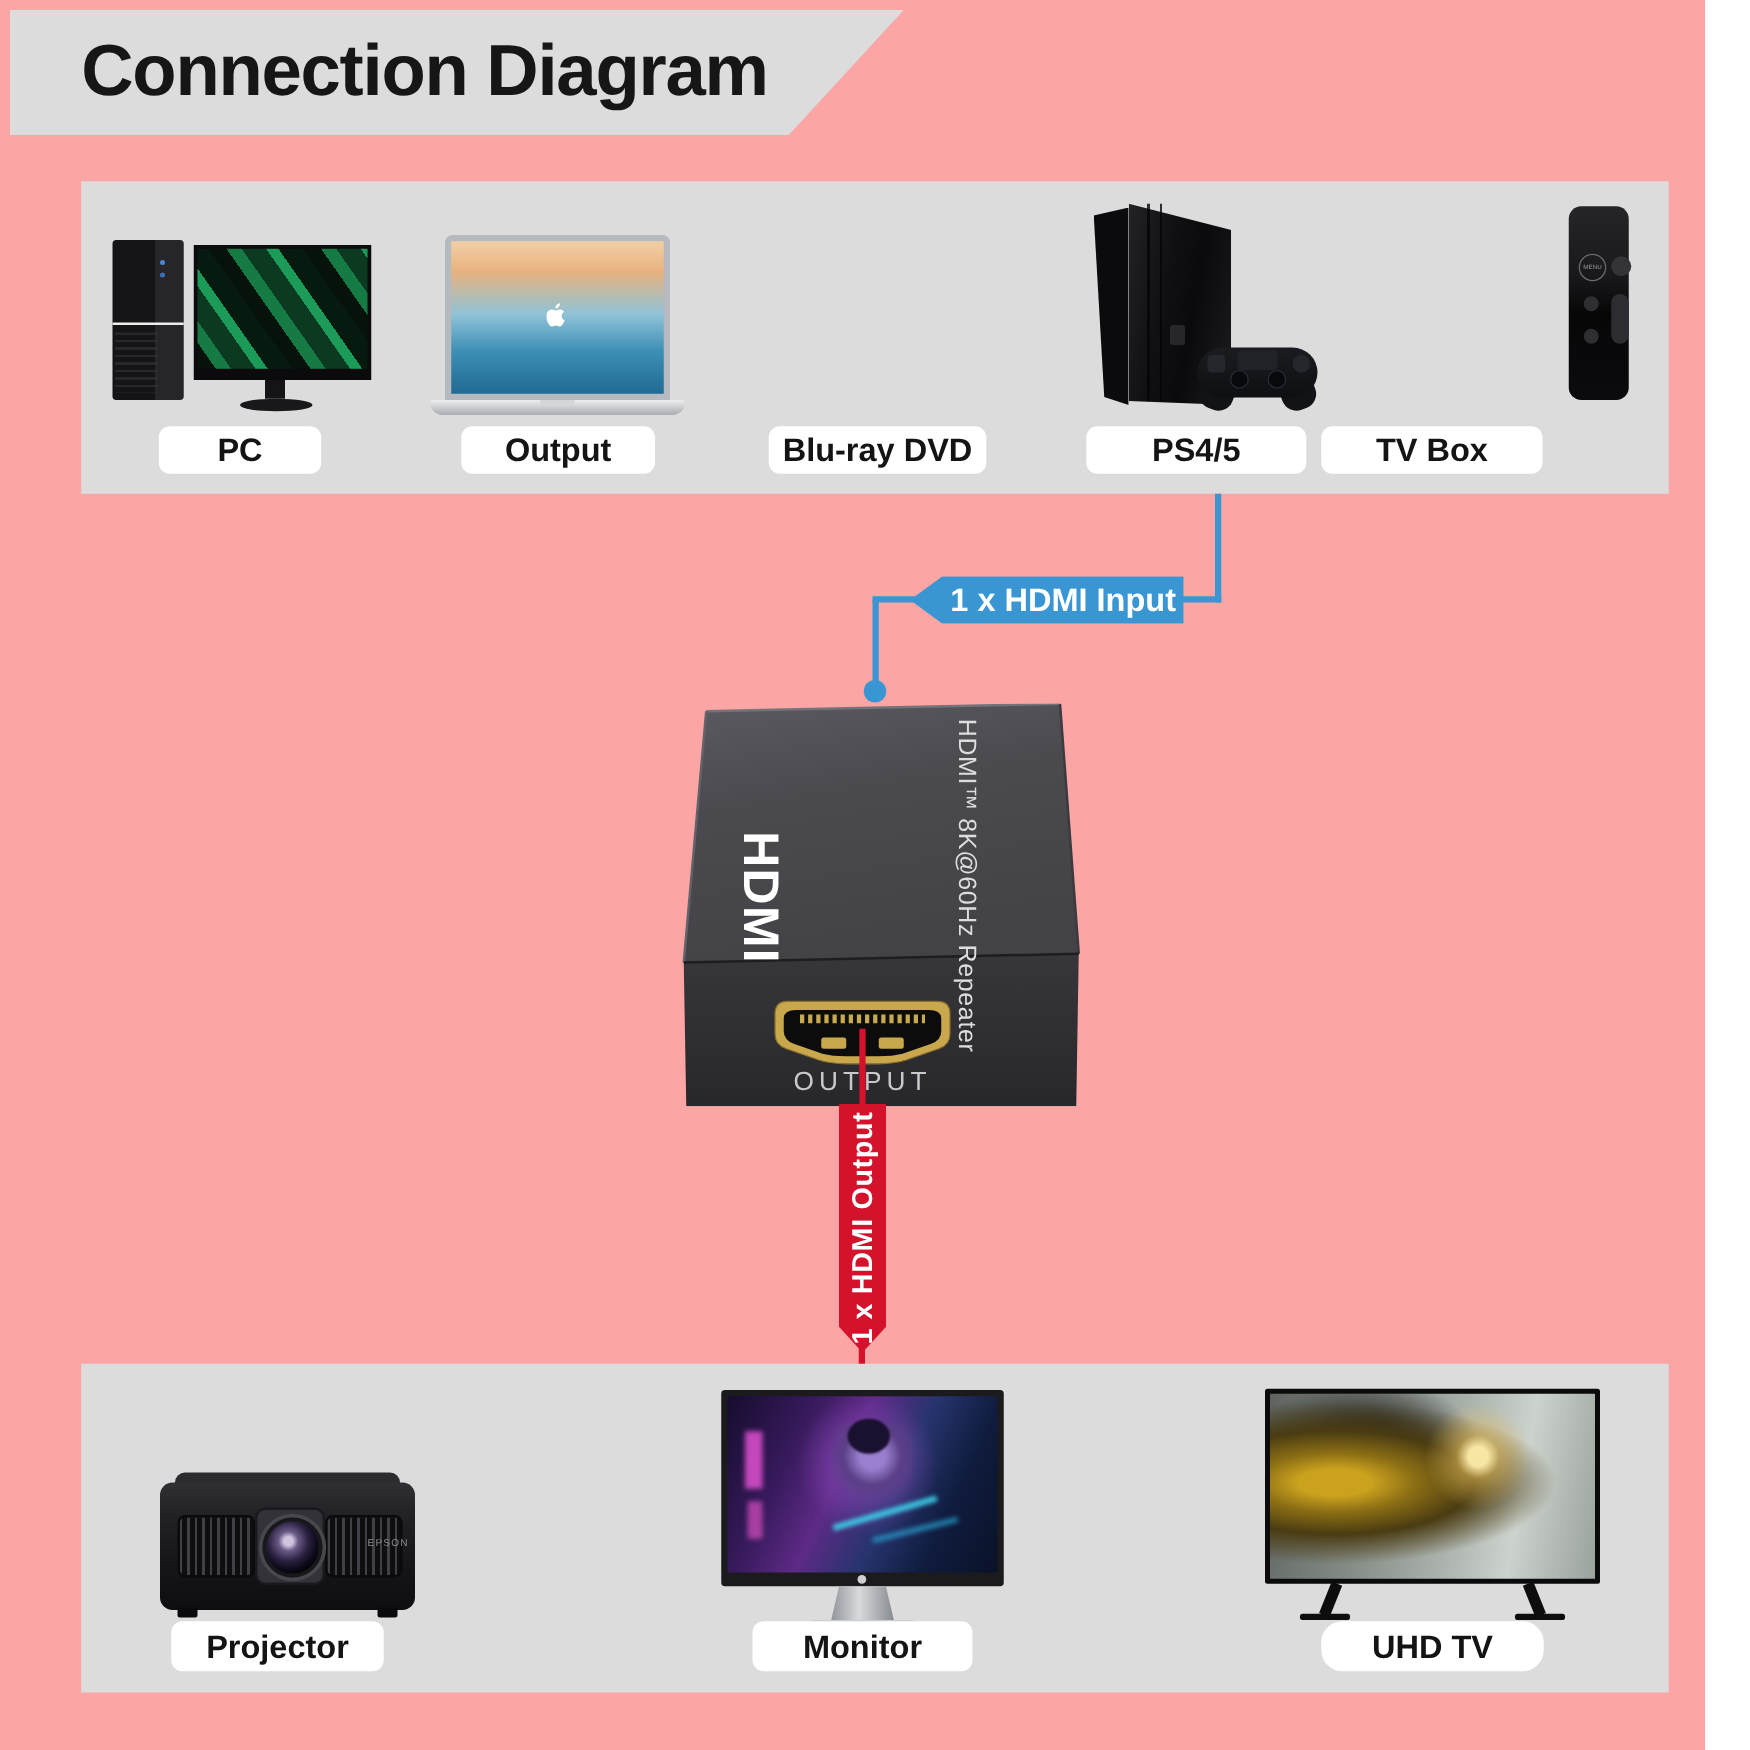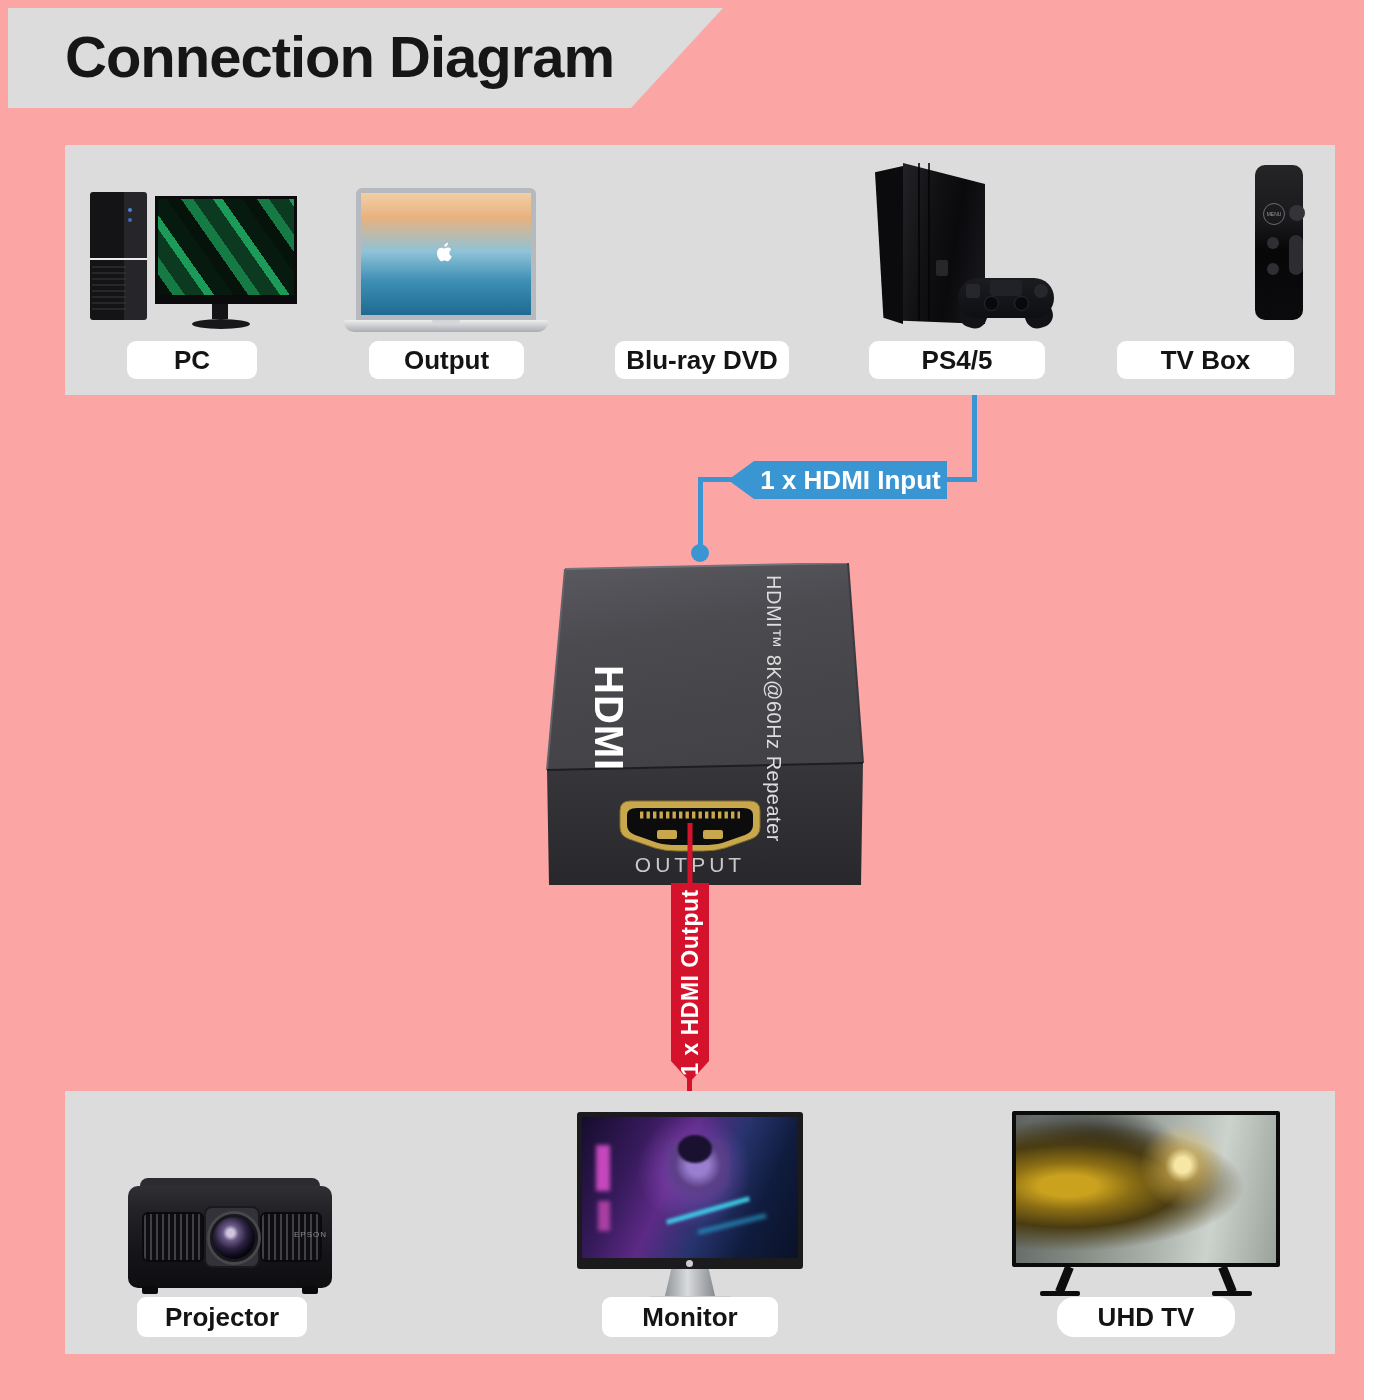--- a/index.html
+++ b/index.html
@@ -17,21 +17,21 @@
   .band{position:absolute;background:#dcdcdc;}
   .top-band{left:65px;top:145px;width:1270px;height:250px;}
   .bottom-band{left:65px;top:1091px;width:1270px;height:263px;}
 
   .pill{position:absolute;height:38px;background:#ffffff;border-radius:9px;display:flex;
         align-items:center;justify-content:center;font-size:26px;font-weight:bold;color:#141414;}
   .pill-pc{left:62px;top:196px;width:130px;}
   .pill-laptop{left:304px;top:196px;width:155px;}
   .pill-blu{left:550px;top:196px;width:174px;}
   .pill-ps{left:804px;top:196px;width:176px;}
-  .pill-tvbox{left:1052px;top:196px;width:177px;}
+  .pill-tvbox{left:992px;top:196px;width:177px;}
   .pill-projector{left:72px;top:206px;width:170px;height:40px;}
   .pill-monitor{left:537px;top:206px;width:176px;height:40px;}
   .pill-uhd{left:992px;top:206px;width:178px;height:40px;border-radius:17px;}
 
   figure{margin:0;position:absolute;}
 
   
   .pc-fig{left:23px;top:43px;width:212px;height:140px;}
   .pc-tower{left:2px;top:4px;width:57px;height:128px;border-radius:3px;
             background:linear-gradient(90deg,#141416 0 60%,#26262a 60% 100%);}

